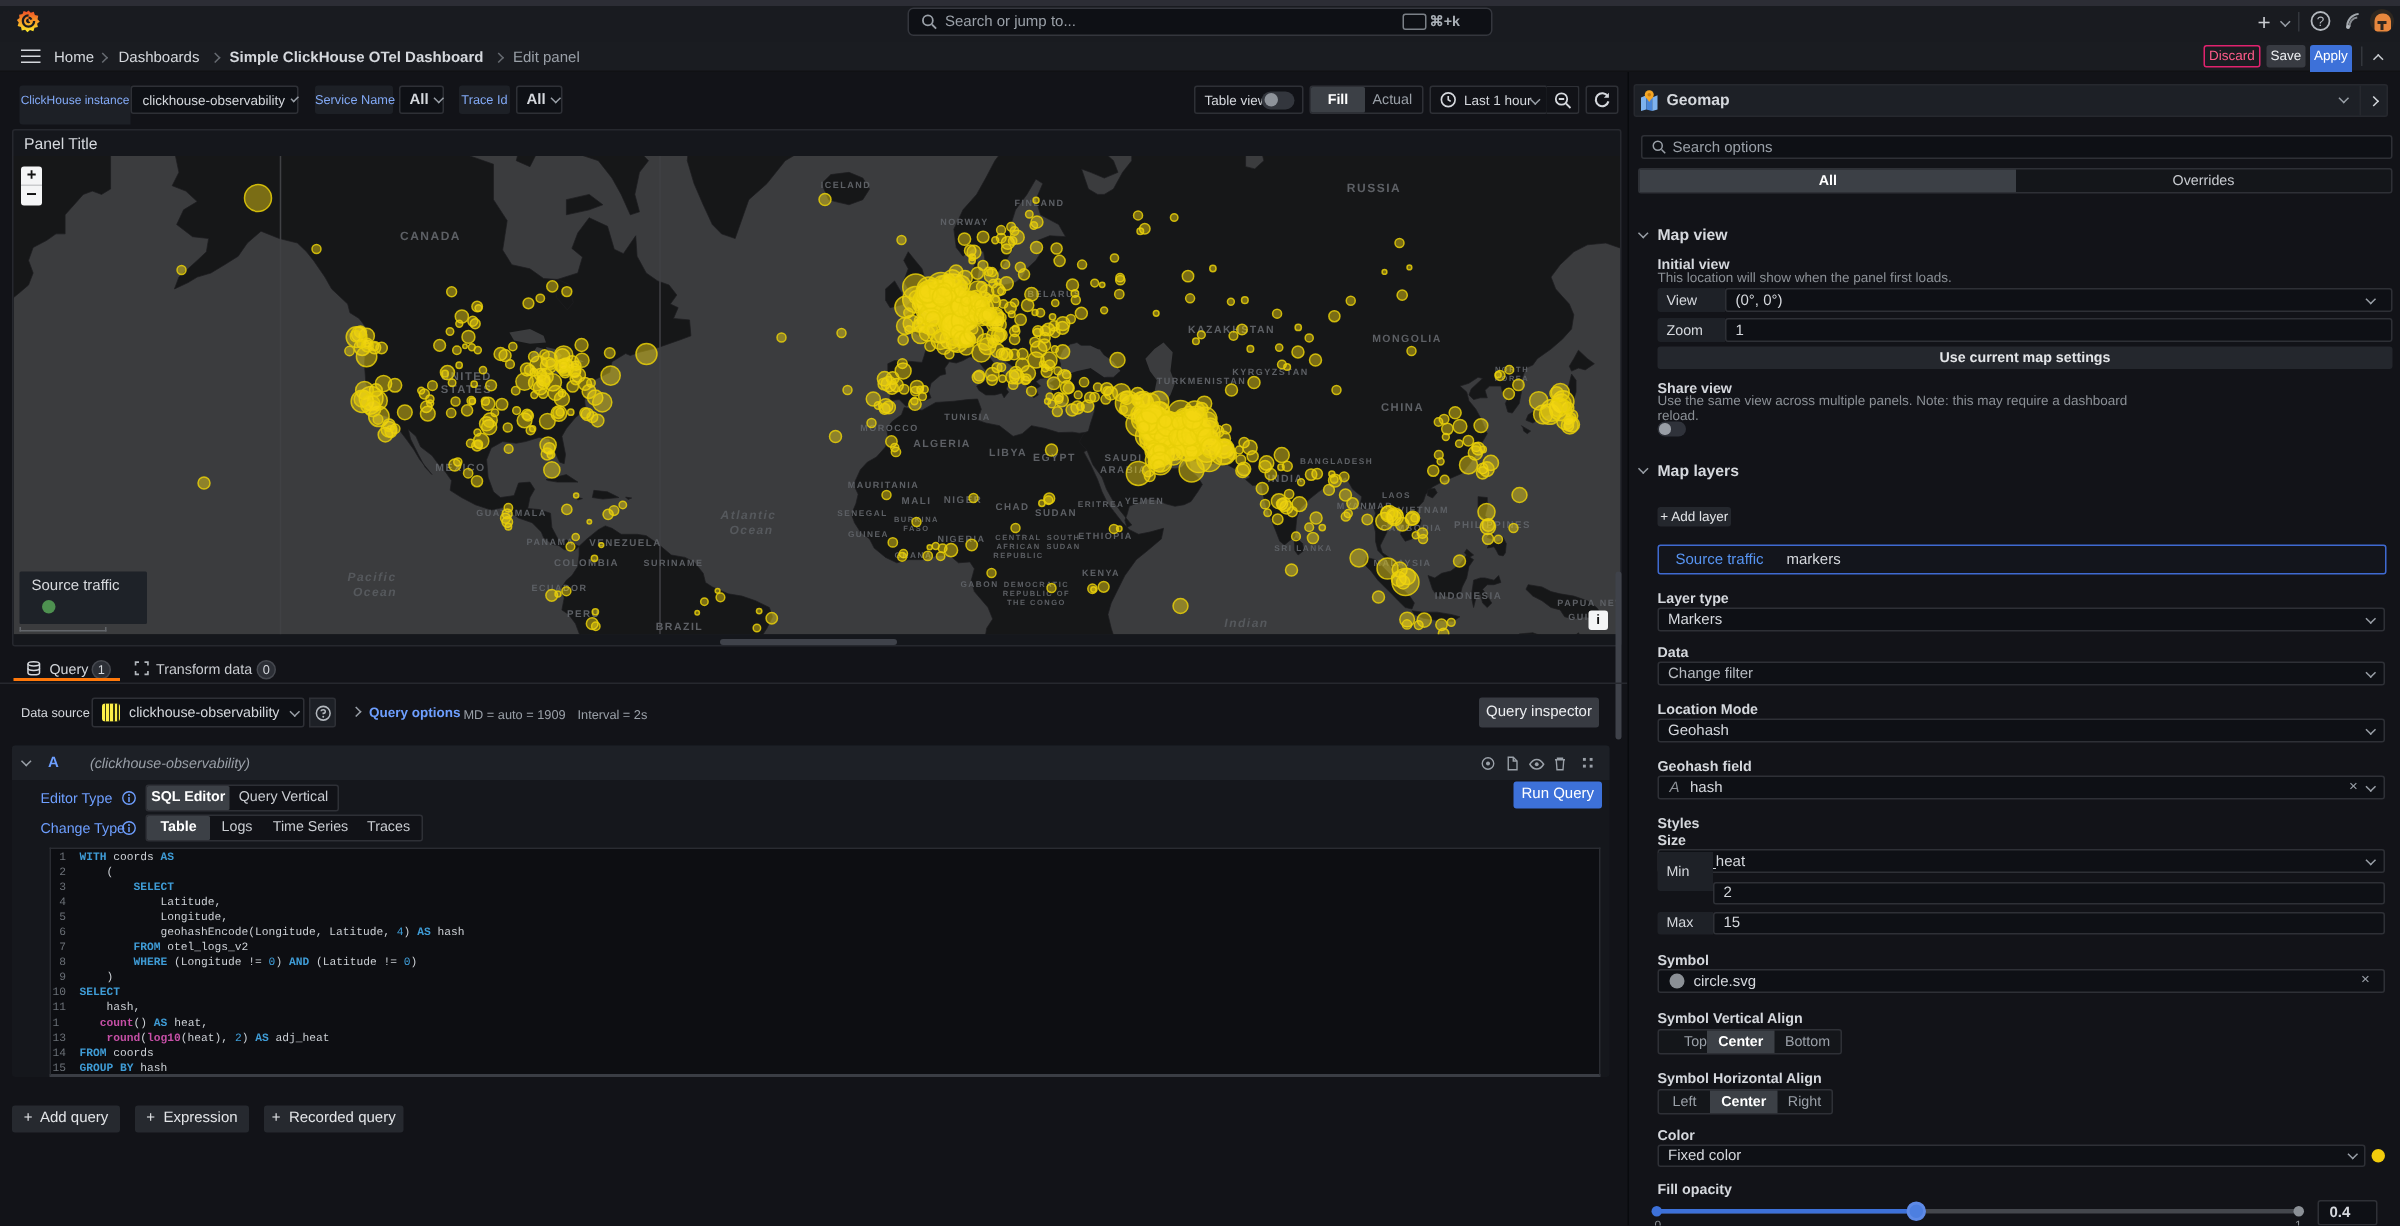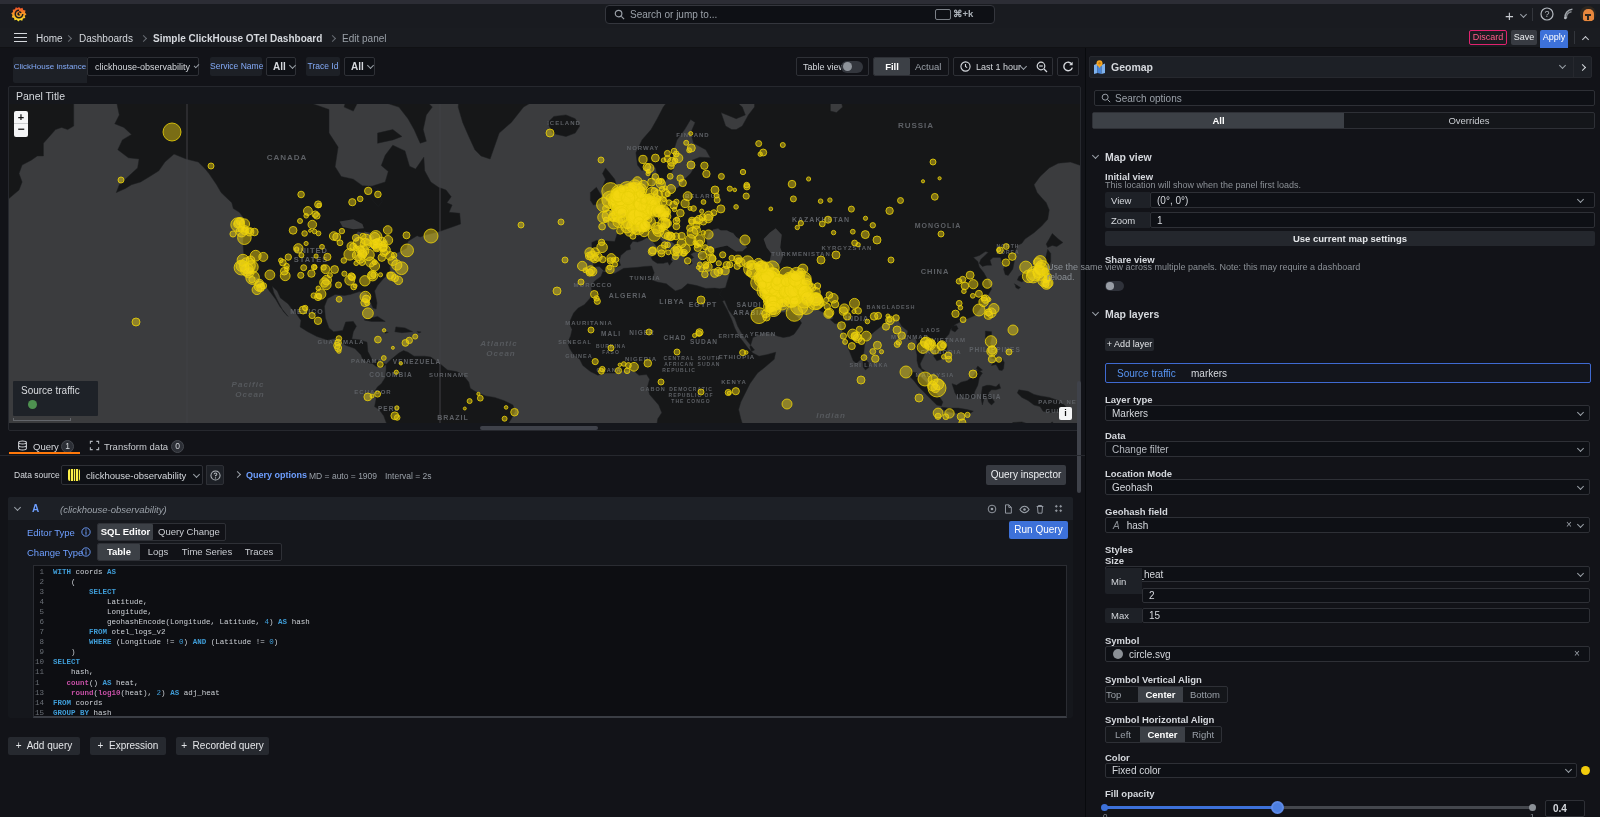--- a/index.html
+++ b/index.html
@@ -1204,21 +1204,21 @@
 <div class="abs" style="left:1054px;top:504px;width:9px;height:10px;background-image:radial-gradient(circle,#9aa0a8 1.1px,transparent 1.2px);background-size:4.5px 4.5px"></div>
 
 <div class="abs blue" style="left:27px;top:527px;font-size:9.5px;font-weight:500">Editor Type</div>
 <svg class="abs" style="left:81px;top:527px" width="10" height="10" viewBox="0 0 12 12">
     <circle cx="6" cy="6" r="5" fill="none" stroke="#6e9fff" stroke-width="1.1"></circle>
     <circle cx="6" cy="3.6" r=".8" fill="#6e9fff"></circle>
     <rect x="5.4" y="5.2" width="1.2" height="4" fill="#6e9fff"></rect>
   </svg>
 <div class="abs bordered" style="left:97px;top:523px;width:129px;height:18px"></div>
 <div class="abs" style="left:98px;top:524px;width:55px;height:16px;background:#3c4046;border-radius:1px;color:#fff;font-size:9.5px;font-weight:bold;text-align:center;line-height:16px">SQL Editor</div>
-<div class="abs" style="left:153px;top:524px;width:72px;height:16px;color:#c9ccd1;font-size:9.5px;text-align:center;line-height:16px">Query Change</div>
+<div class="abs" style="left:153px;top:524px;width:72px;height:16px;color:#c9ccd1;font-size:9.5px;text-align:center;line-height:16px">Query Vertical</div>
 <div class="abs" style="left:1009px;top:521px;width:59px;height:18px;background:#3d71d9;border-radius:2px;color:#fff;font-size:10px;font-weight:500;text-align:center;line-height:18px">Run Query</div>
 
 <div class="abs blue" style="left:27px;top:547px;font-size:9.5px;font-weight:500">Change Type</div>
 <svg class="abs" style="left:81px;top:547px" width="10" height="10" viewBox="0 0 12 12">
     <circle cx="6" cy="6" r="5" fill="none" stroke="#6e9fff" stroke-width="1.1"></circle>
     <circle cx="6" cy="3.6" r=".8" fill="#6e9fff"></circle>
     <rect x="5.4" y="5.2" width="1.2" height="4" fill="#6e9fff"></rect>
   </svg>
 <div class="abs bordered" style="left:97px;top:543px;width:185px;height:18px"></div>
 <div class="abs" style="left:98px;top:544px;width:42px;height:16px;background:#3c4046;border-radius:1px;color:#fff;font-size:9.5px;font-weight:bold;text-align:center;line-height:16px">Table</div>
@@ -1283,21 +1283,21 @@
 <div class="abs selbox" style="left:1150px;top:192px;width:445px;height:16px">
     <span style="padding-left:6px">(0°, 0°)</span>
   </div>
 <span class="abs chev" style="left:1578px;top:197px"></span>
 <div class="abs seglbl" style="left:1105px;top:212px;width:45px;height:16px">Zoom</div>
 <div class="abs selbox" style="left:1150px;top:212px;width:445px;height:16px">
     <span style="padding-left:6px;font-weight:500">1</span>
   </div>
 <div class="abs" style="left:1105px;top:231px;width:490px;height:15px;background:#24272d;border-radius:2px;color:#e3e5e8;font-size:9.5px;font-weight:bold;text-align:center;line-height:15px">Use current map settings</div>
 <div class="abs optlabel" style="left:1105px;top:254px">Share view</div>
-<div class="abs" style="left:1047px;top:263px;color:#8b9096;font-size:9px;line-height:9.5px">Use the same view across multiple panels. Note: this may require a dashboard<br>reload.</div>
+<div class="abs" style="left:1105px;top:263px;color:#8b9096;font-size:9px;line-height:9.5px">Use the same view across multiple panels. Note: this may require a dashboard<br>reload.</div>
 <div class="abs" style="left:1105px;top:281px;width:19px;height:9.5px;border-radius:5px;background:#2f323a">
     <div style="width:7.5px;height:7.5px;border-radius:50%;background:#999ea6;margin:1px 0 0 1.2px"></div>
   </div>
 
 <span class="abs chev" style="left:1093px;top:310px"></span>
 <div class="abs lbl" style="left:1105px;top:308px;font-weight:bold;font-size:10.5px">Map layers</div>
 <div class="abs" style="left:1105px;top:338px;width:49px;height:13px;background:#24272d;border-radius:2px;color:#e3e5e8;font-size:9px;font-weight:500;text-align:center;line-height:13px">+ Add layer</div>
 <div class="abs" style="left:1105px;top:363px;width:486px;height:20px;border:1px solid #3f6ad1;border-radius:2px;background:#13151c"></div>
 <div class="abs" style="left:1117px;top:368px;color:#5794f2;font-size:10px;font-weight:500">Source traffic</div>
 <div class="abs lbl" style="left:1191px;top:368px;font-weight:500">markers</div>
@@ -1350,21 +1350,21 @@
 
 <div class="abs optlabel" style="left:1105px;top:635px">Symbol</div>
 <div class="abs selbox" style="left:1105px;top:646px;width:485px;height:16px">
     <span style="display:inline-block;width:10px;height:10px;border-radius:50%;background:#8b9096;margin-left:7px"></span>
     <span style="padding-left:6px;font-weight:500">circle.svg</span>
   </div>
 <div class="abs" style="left:1574px;top:648px;color:#9aa0a8;font-size:10px">×</div>
 
 <div class="abs optlabel" style="left:1105px;top:674px">Symbol Vertical Align</div>
 <div class="abs bordered" style="left:1105px;top:686px;width:123px;height:17px;background:#14161a"></div>
-<div class="abs" style="left:1106px;top:687px;width:32px;height:15px;color:#9aa0a8;font-size:9.5px;text-align:left;line-height:15px">Top</div>
+<div class="abs" style="left:1106px;top:687px;width:32px;height:15px;color:#9aa0a8;font-size:9.5px;text-align:right;line-height:15px">Top</div>
 <div class="abs" style="left:1138px;top:687px;width:45px;height:15px;background:#3c4046;color:#fff;font-size:9.5px;font-weight:bold;text-align:center;line-height:15px">Center</div>
 <div class="abs" style="left:1183px;top:687px;width:44px;height:15px;color:#9aa0a8;font-size:9.5px;text-align:center;line-height:15px">Bottom</div>
 <div class="abs optlabel" style="left:1105px;top:714px">Symbol Horizontal Align</div>
 <div class="abs bordered" style="left:1105px;top:726px;width:117px;height:17px;background:#14161a"></div>
 <div class="abs" style="left:1106px;top:727px;width:34px;height:15px;color:#9aa0a8;font-size:9.5px;text-align:center;line-height:15px">Left</div>
 <div class="abs" style="left:1140px;top:727px;width:45px;height:15px;background:#3c4046;color:#fff;font-size:9.5px;font-weight:bold;text-align:center;line-height:15px">Center</div>
 <div class="abs" style="left:1185px;top:727px;width:36px;height:15px;color:#9aa0a8;font-size:9.5px;text-align:center;line-height:15px">Right</div>
 
 <div class="abs optlabel" style="left:1105px;top:752px">Color</div>
 <div class="abs selbox" style="left:1105px;top:763px;width:472px;height:15px">

